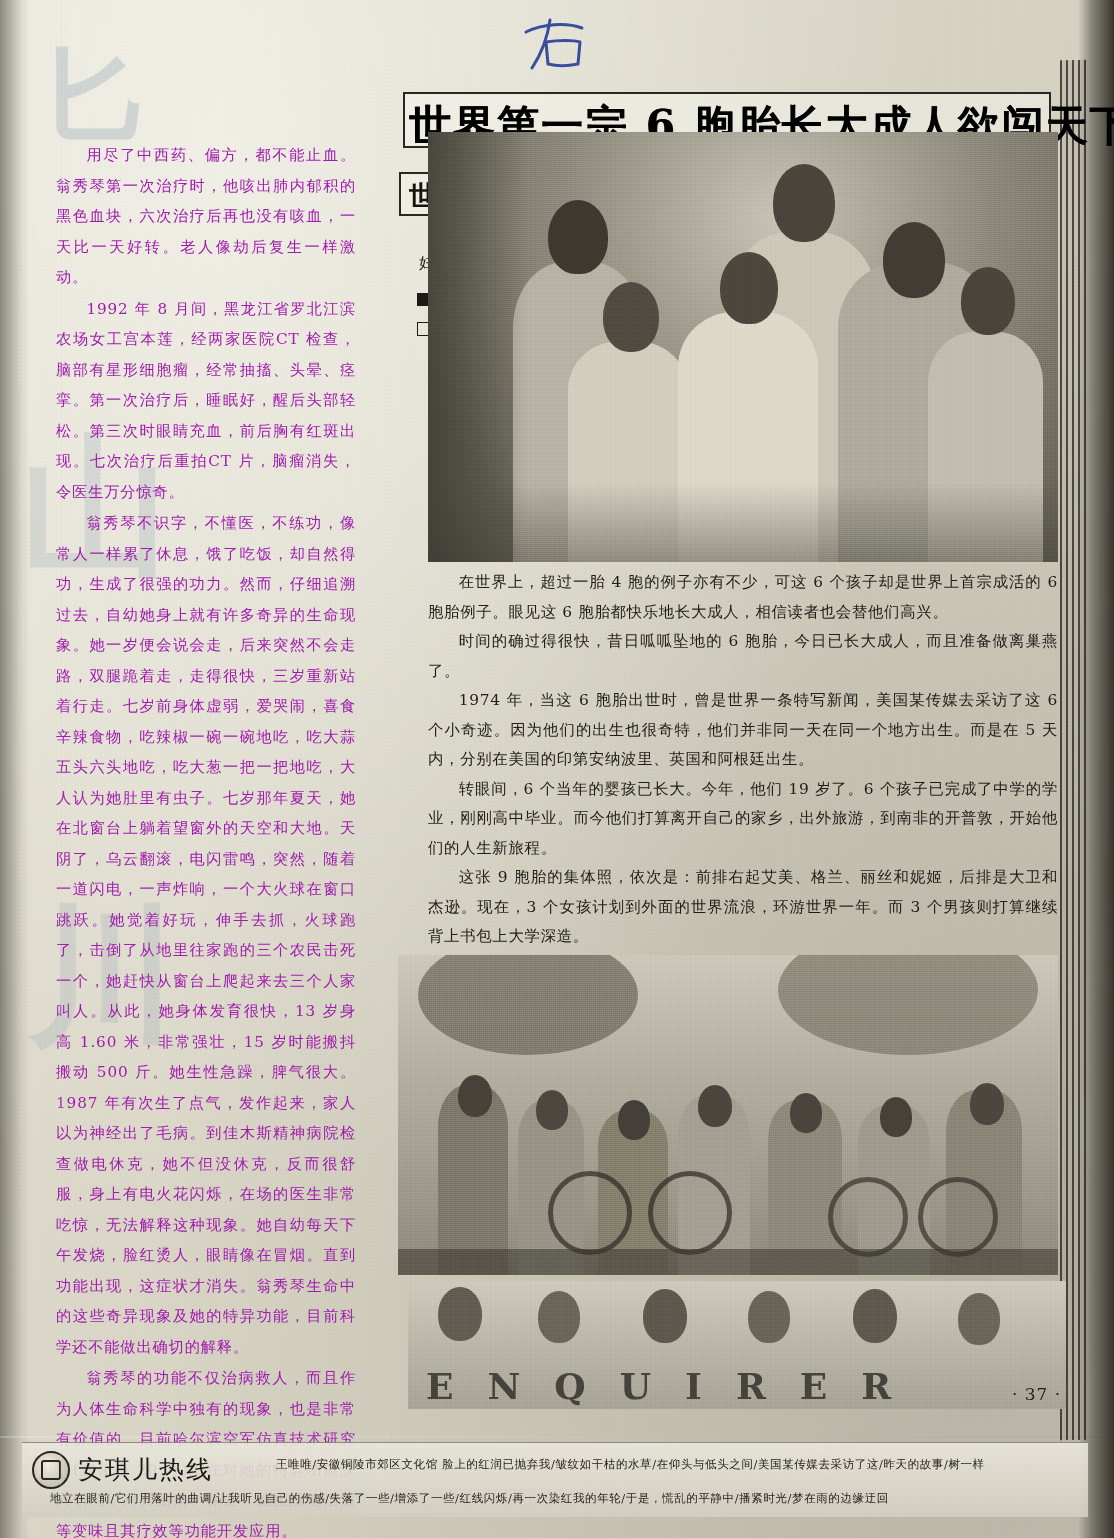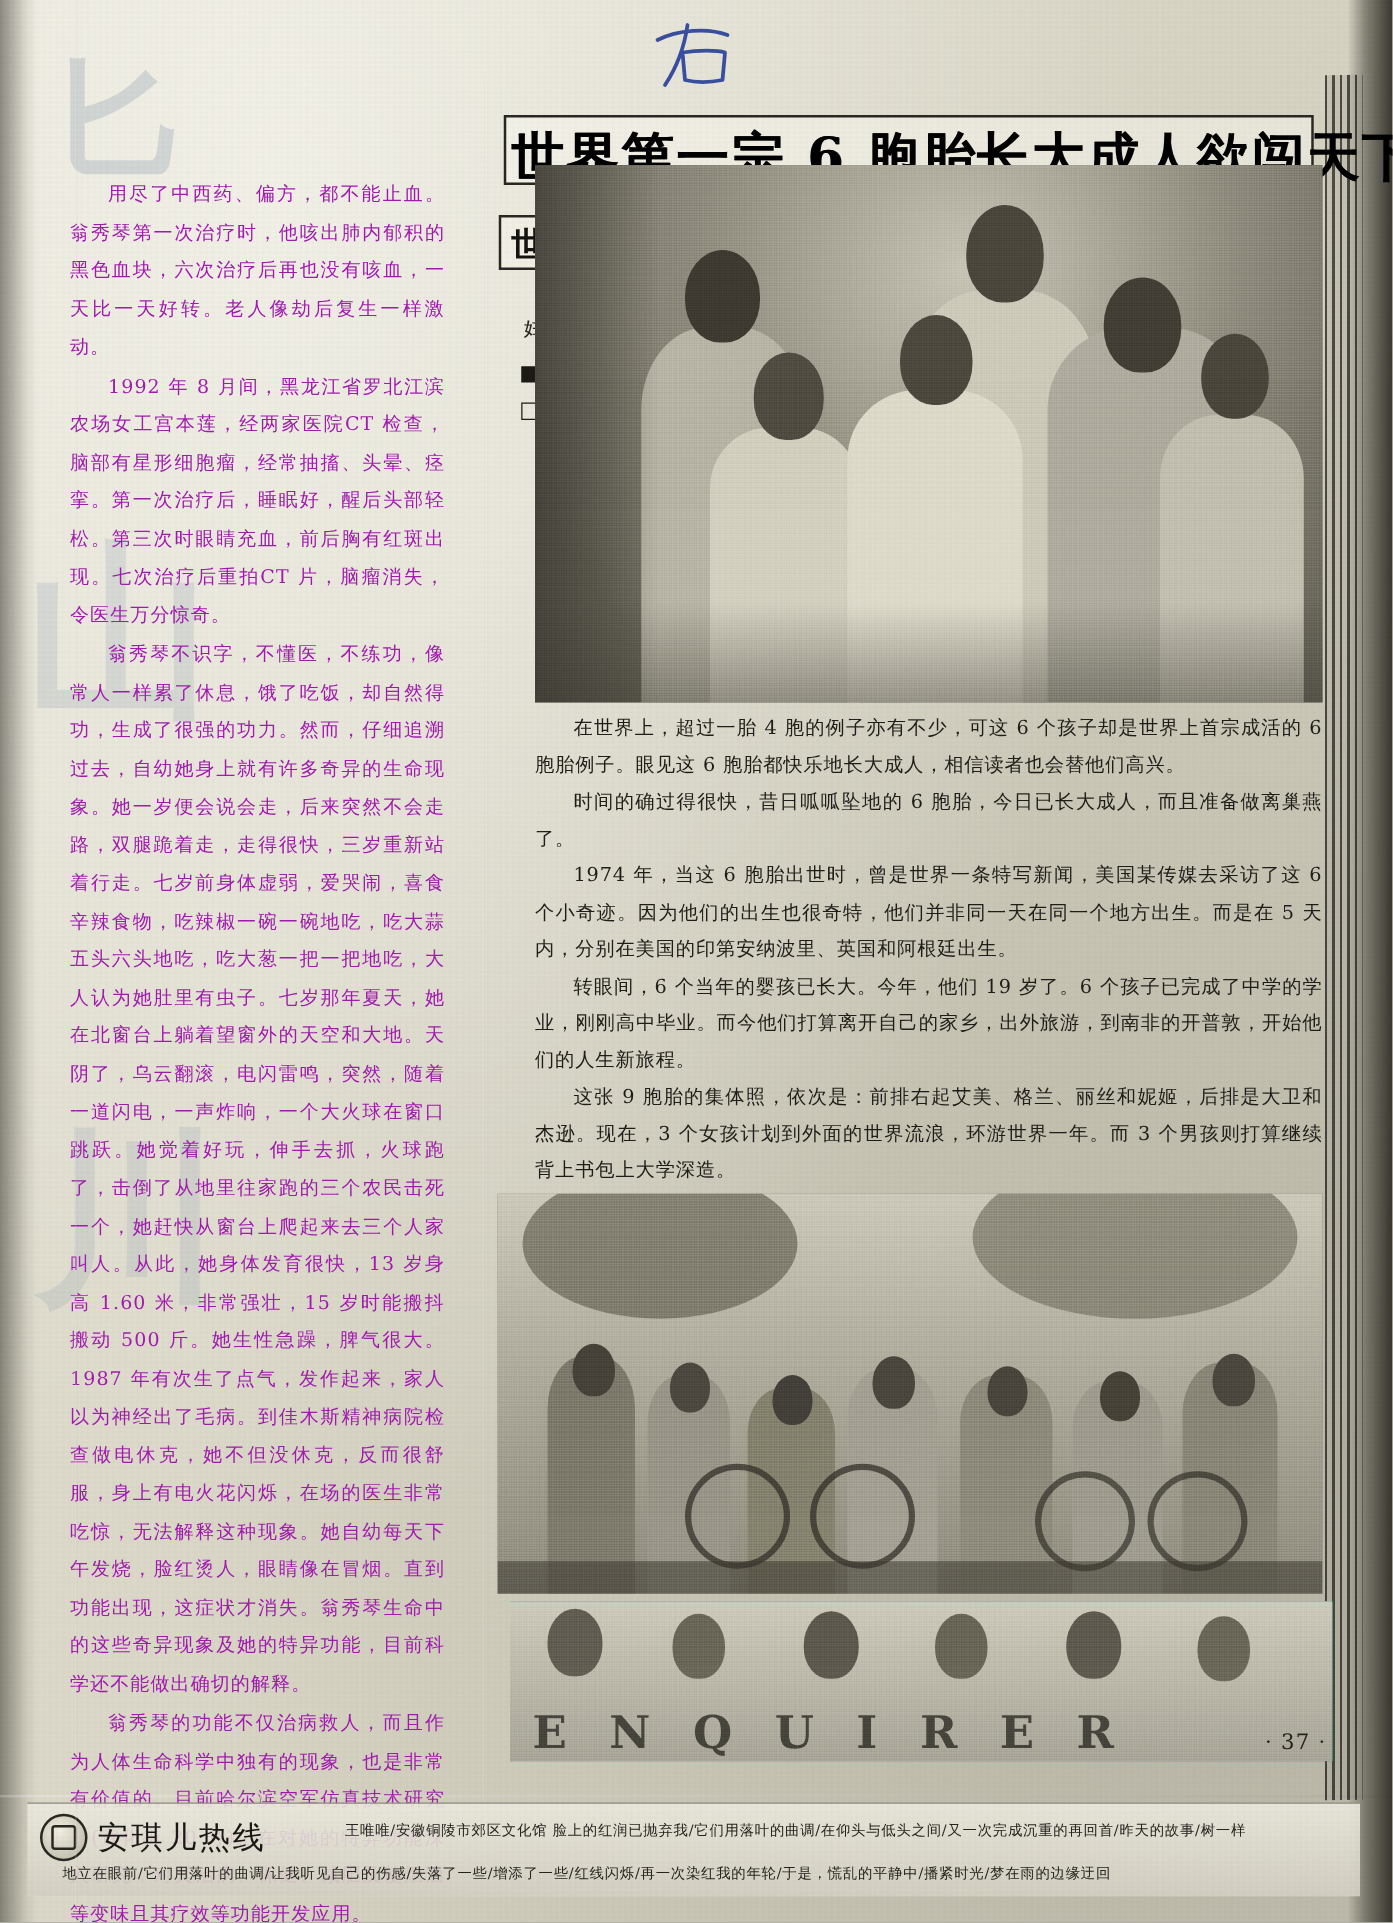--- a/index.html
+++ b/index.html
@@ -435,21 +435,21 @@
     <div class="head" style="left:550px; top:12px; width:42px; height:52px; background:#6c6859;"></div>
     <div id="enquirer">ENQUIRER</div>
     <div class="ph-noise"></div>
   </div>
 
   <div id="page-num">· 37 ·</div>
 
   <div id="banner">
     <div id="banner-logo"></div>
     <div id="banner-title">安琪儿热线</div>
-    <div class="banner-line" id="banner-line1">王唯唯/安徽铜陵市郊区文化馆        脸上的红润已抛弃我/它们用落叶的曲调/在仰头与低头之间/又一次完成沉重的再回首/昨天的故事/树一样</div>
+    <div class="banner-line" id="banner-line1">王唯唯/安徽铜陵市郊区文化馆        脸上的红润已抛弃我/皱纹如干枯的水草/在仰头与低头之间/美国某传媒去采访了这/昨天的故事/树一样</div>
     <div class="banner-line" id="banner-line2">地立在眼前/它们用落叶的曲调/让我听见自己的伤感/失落了一些/增添了一些/红线闪烁/再一次染红我的年轮/于是，慌乱的平静中/播紧时光/梦在雨的边缘迂回</div>
   </div>
 
   <div class="crease" style="left:60px;  top:0;   width:2px; height:1538px;"></div>
   <div class="crease" style="left:386px; top:60px; width:2px; height:1380px;"></div>
   <div class="crease" style="left:0; top:1436px; width:1114px; height:2px;"></div>
 
   <div id="grain"></div>
 </div>
 

